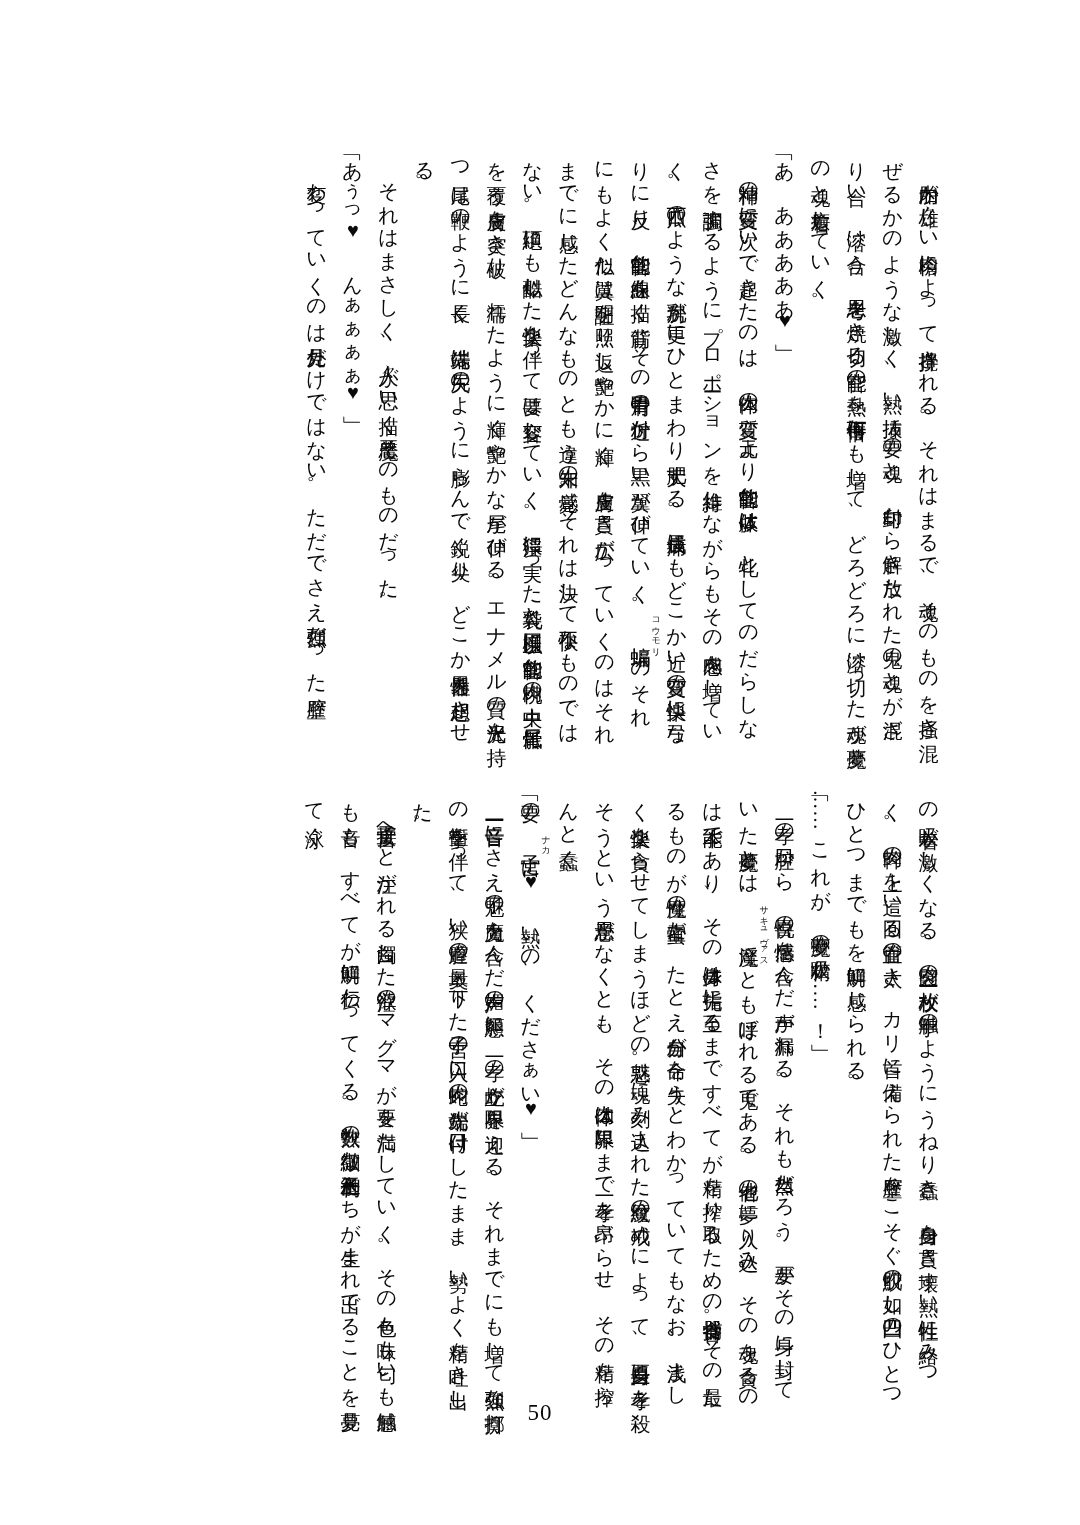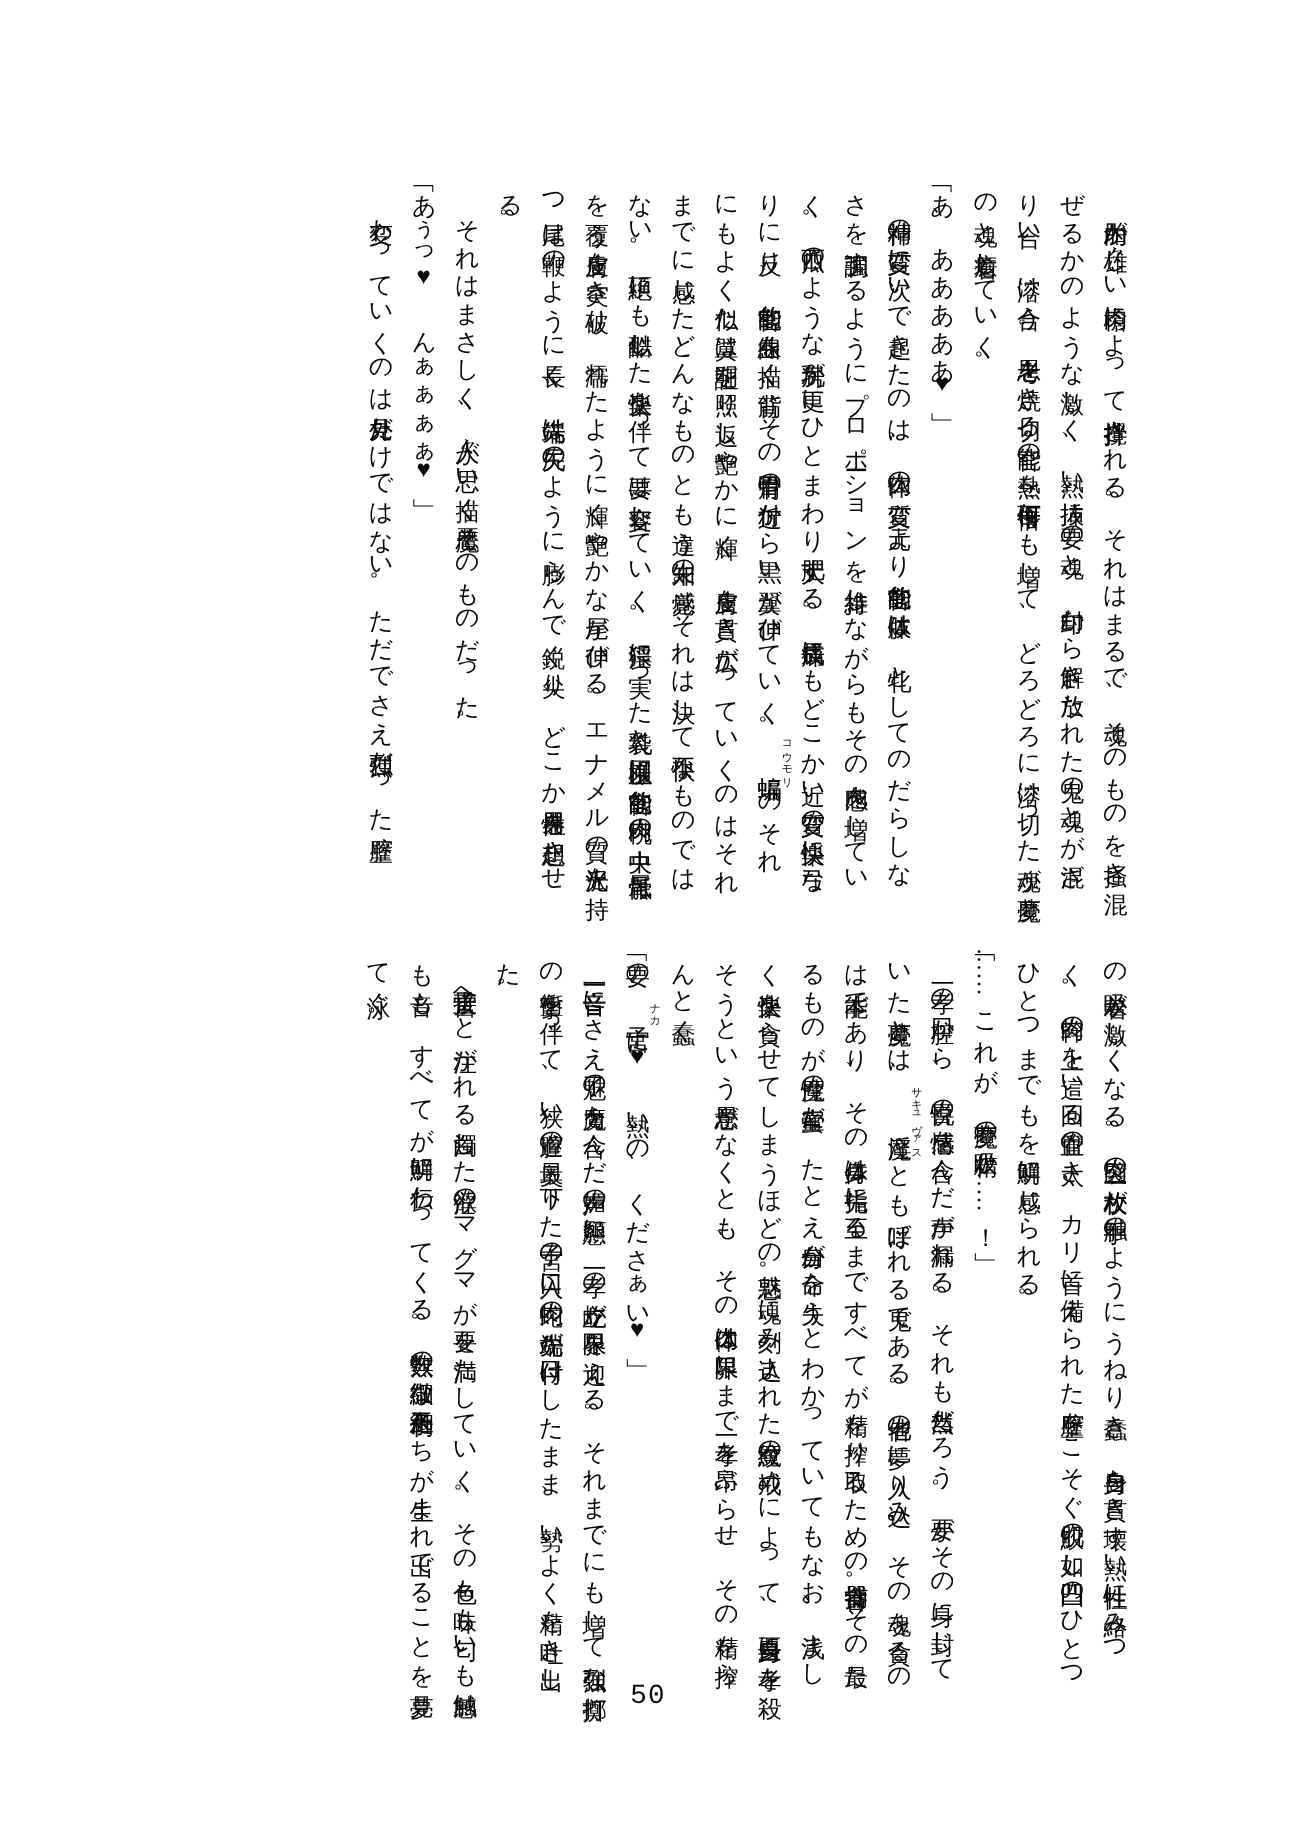--- a/index.html
+++ b/index.html
@@ -35,21 +35,20 @@
     font-family: "Liberation Serif", "DejaVu Serif", serif;
   }
   .page-number {
     position: absolute;
     top: 1400px;
     left: 0;
     width: 100%;
     text-align: center;
     font-size: 23px;
     letter-spacing: 1px;
-    font-family: Liberation Mono, monospace;
   }
 </style>
 </head>
 <body>
 
 <div class="page">
   <div class="tblock" id="block-upper">
       <p>　胎内が雄々しい肉槍によって攪拌される。それはまるで、魂そのものを掻き混ぜるかのような激しく、熱い挿抜。要の魂と、封印から解き放たれた鬼の魂とが混ざり合い、溶け合う。思考を焼き切る官能の熱を何十何百倍にも増して、どろどろに溶け切った魂が夢魔の魂と癒着していく。</p>
       <p>「あ、あああああ♥」</p>
       <p>　精神の変質に次いで起きたのは、肉体の変質。元より官能的な肢体は、牝としてのだらしなさを強調するようにプロポーションを維持しながらもその肉感を増していく。西瓜のような乳房が更にひとまわり肥大する。成長痛にもどこか近い変質の快楽に弓なりに反り、官能的な曲線を描く背筋、その肩甲骨の付近から黒い翼が伸びていく。<ruby>蝙蝠<rt>コウモリ</rt></ruby>のそれにもよく似た翼は証明を照り返し艶やかに輝く。皮膚を貫き広がっていくのはそれまでに感じたどんなものとも違う未知の感覚。それは決して不快なものではない。絶頂にも酷似した快楽を伴って要は変容していく。淫猥に実った乳袋と同様以上に官能的な肉桃の中央、尾骶骨を覆う皮膚を突き破り、濡れたように輝く艶やかな尾が伸びる。エナメル質の光沢を持つ尾は鞭のように長く、先端は矢尻のように膨らんで鋭く尖り、どこか男性器を想起させる。</p>

